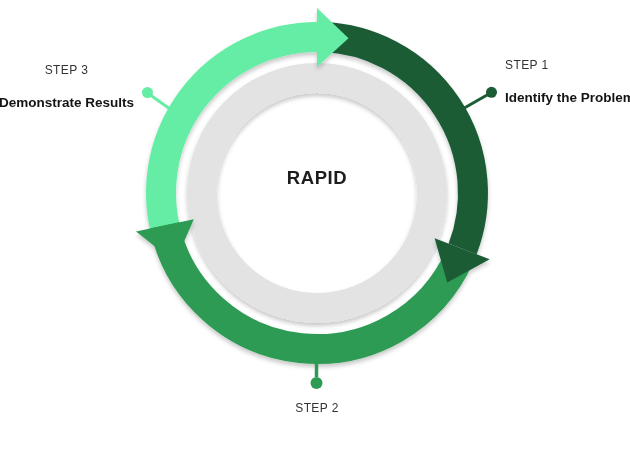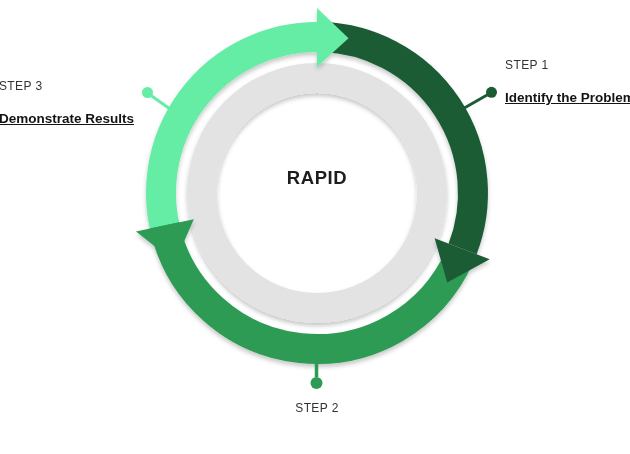--- a/index.html
+++ b/index.html
@@ -20,24 +20,23 @@
     color: #333333;
     font-weight: 400;
   }
   .step-name {
     margin-top: 18px;
     font-size: 13.5px;
     line-height: 15px;
     font-weight: 700;
     color: #141414;
     white-space: nowrap;
-    text-decoration: underline;
   }
   .step-right { left: 505px; top: 58px; text-align: left; }
-  .step-left  { right: 496px; top: 63px; text-align: left; margin-top: 16px; }
+  .step-left  { right: 496px; top: 63px; text-align: center; }
   .step-bottom { left: 317px; top: 401px; transform: translateX(-50%); text-align: center; }
   .center-title {
     position: absolute;
     left: 317px;
     top: 165px;
     transform: translateX(-50%);
     text-align: center;
     font-size: 18.5px;
     line-height: 25px;
     font-weight: 700;

